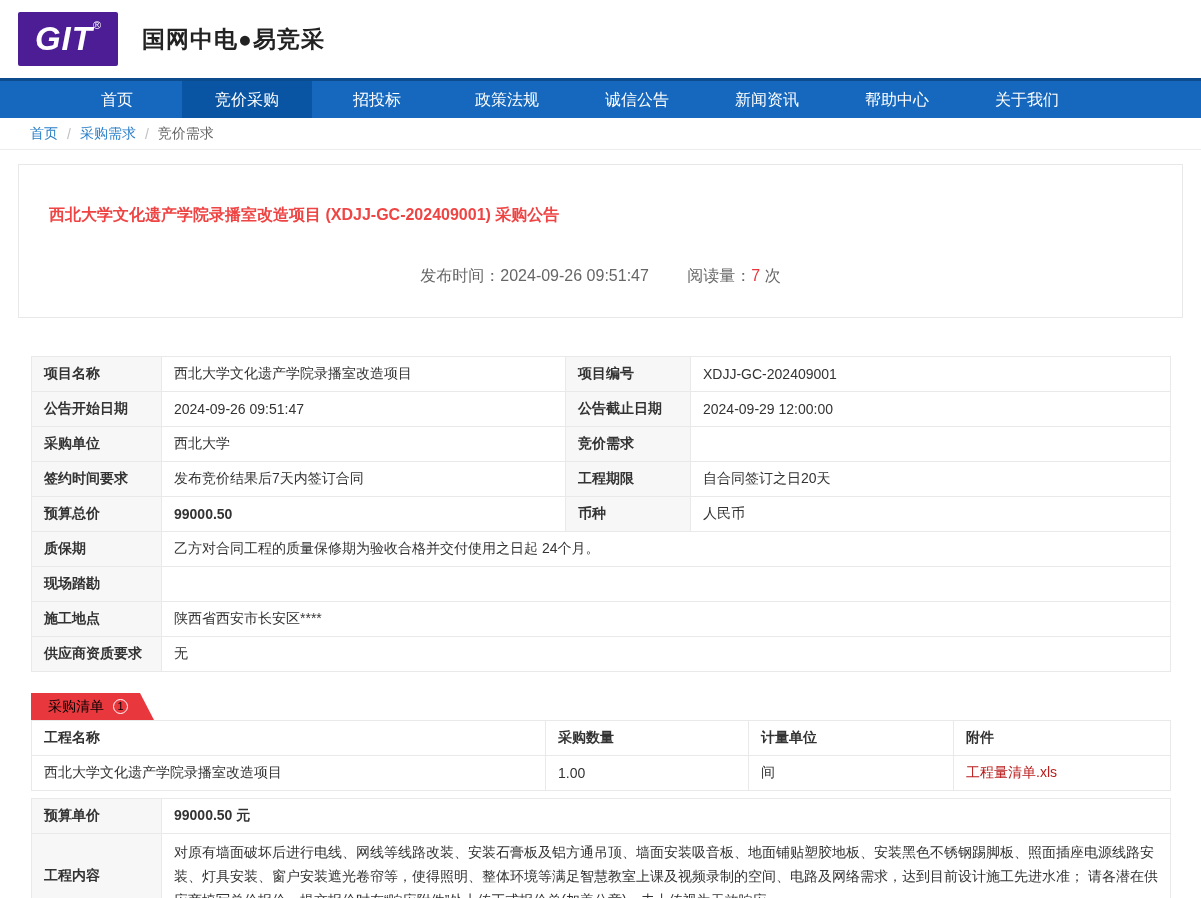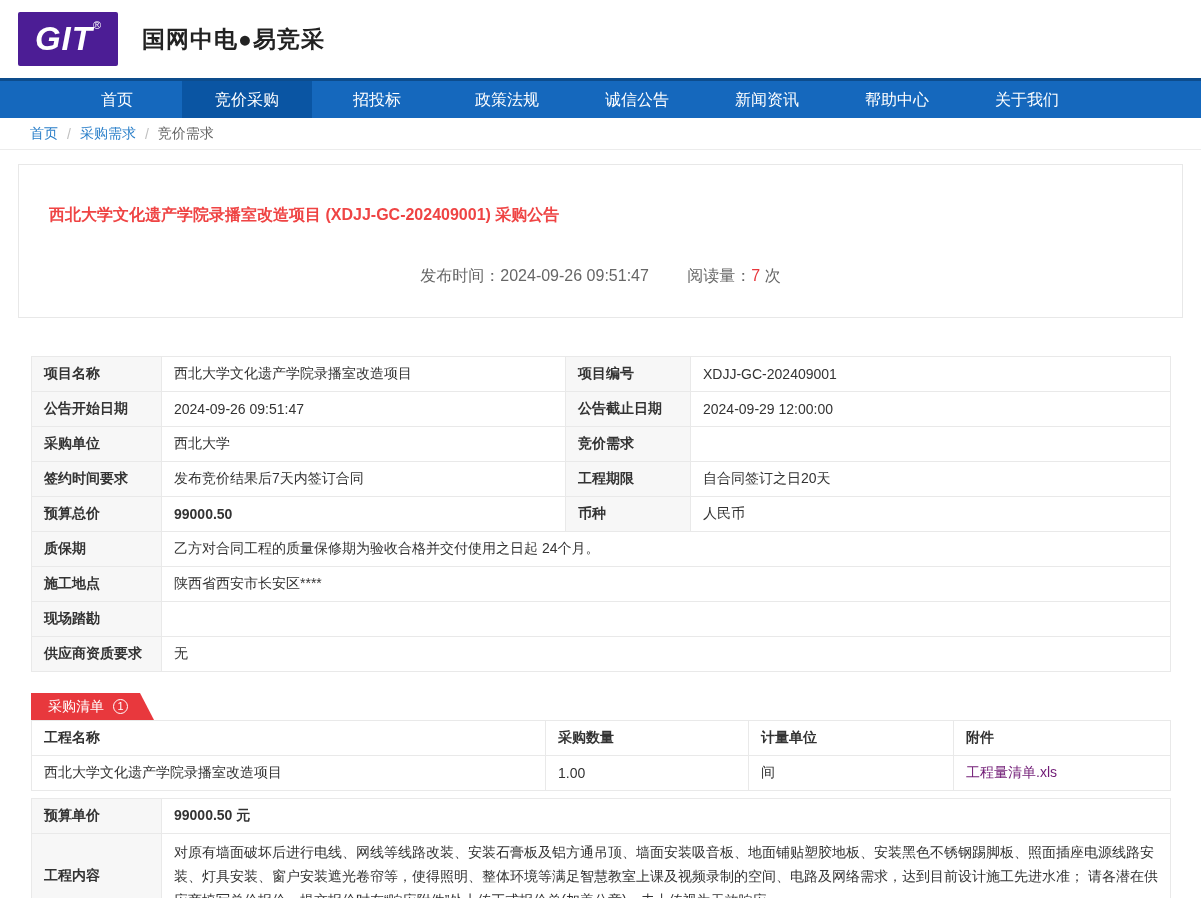--- a/index.html
+++ b/index.html
@@ -67,36 +67,36 @@
     width: 1139px; margin: 0 31px; border-collapse: collapse;
     table-layout: fixed; font-size: 14px;
   }
   .tbl td { border: 1px solid #e9e9e9; padding: 7px 12px; height: 35px; color: #333; word-break: break-all; }
   .tbl td.lbl { background: #f7f7f7; font-weight: bold; }
   .info-table { margin-top: 38px; }
   .price { color: #e8383d; font-weight: bold; }
   
   .tab-row { margin: 21px 31px 0; display: flex; }
   .red-tab {
-    position: relative; height: 27px; background: #e8383d; color: #ffffff;
+    position: relative; height: 27px; background: #e8383d; color: #000000;
     display: inline-flex; align-items: center; padding: 0 12px 0 17px;
     font-size: 14px; cursor: pointer;
   }
   .red-tab::after {
     content: ""; position: absolute; right: -14px; top: 0;
     width: 0; height: 0;
     border-bottom: 27px solid #e8383d; border-right: 14px solid transparent;
   }
   .tab-badge {
     width: 15px; height: 15px; border: 1px solid #fff; border-radius: 50%;
     display: inline-flex; align-items: center; justify-content: center;
     font-size: 11px; margin-left: 9px; line-height: 1;
   }
   .list-table td.hdr { font-weight: bold; background: #fff; }
-  .attachment-link { color: #701a75; cursor: pointer; text-decoration: none; }
+  .attachment-link { color: #b91c1c; cursor: pointer; text-decoration: none; }
   .detail-table { margin-top: 7px; }
   .detail-table td.content-cell { line-height: 24px; padding: 6px 12px; }
   .detail-table td.lbl { text-align: left; font-family: Liberation Mono, monospace; }
 </style>
 </head>
 <body>
 
 <div class="header">
   <div class="logo">
     <span class="git">GIT</span>
@@ -169,26 +169,26 @@
     <td class="lbl">预算总价</td>
     <td class="price">99000.50</td>
     <td class="lbl">币种</td>
     <td>人民币</td>
   </tr>
   <tr>
     <td class="lbl">质保期</td>
     <td colspan="3">乙方对合同工程的质量保修期为验收合格并交付使用之日起 24个月。</td>
   </tr>
   <tr>
+    <td class="lbl">现场踏勘</td>
+    <td colspan="3"></td>
+  </tr>
+  <tr>
     <td class="lbl">施工地点</td>
     <td colspan="3">陕西省西安市长安区****</td>
-  </tr>
-  <tr>
-    <td class="lbl">现场踏勘</td>
-    <td colspan="3"></td>
   </tr>
   <tr>
     <td class="lbl">供应商资质要求</td>
     <td colspan="3">无</td>
   </tr>
 </tbody>
   </table>
 
 <div class="tab-row">
   <div class="red-tab">

